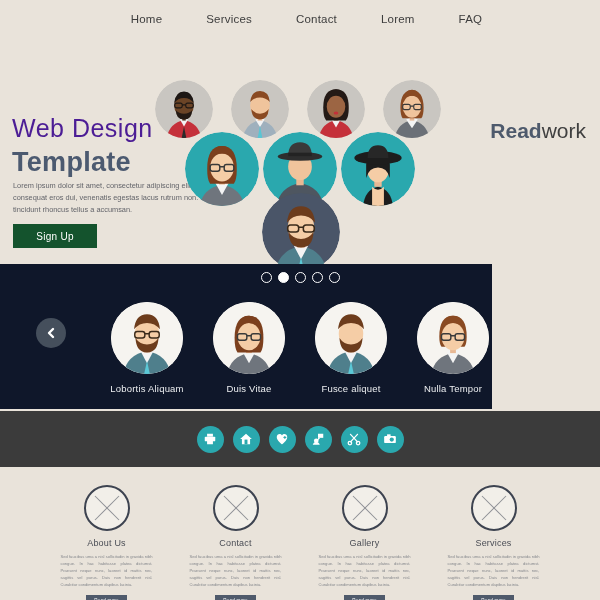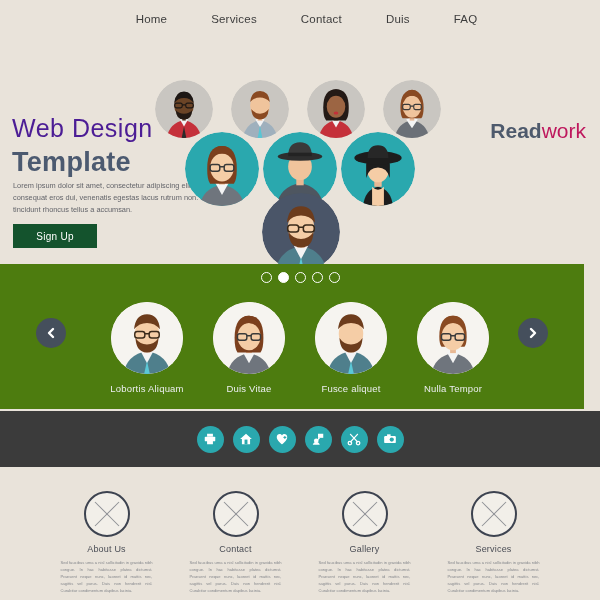--- a/index.html
+++ b/index.html
@@ -95,37 +95,37 @@
   }
   .teamwork {
     position: absolute;
     right: 14px;
     top: 88px;
     font-size: 21px;
     line-height: 1;
     white-space: nowrap;
   }
   .tw-bold { color: #4e5a6c; font-weight: bold; }
-  .tw-light { color: #be185d; font-weight: normal; margin-top: 18px; }
+  .tw-light { color: #404040; font-weight: normal; margin-top: 18px; }
 
   
   .av {
     position: absolute;
     border-radius: 50%;
     overflow: hidden;
   }
   .av svg { display: block; width: 100%; height: 100%; }
 
   
   .band {
     position: absolute;
     top: 264px; left: 0;
-    width: 584px;
+    width: 492px;
     height: 145px;
-    background: #4d7c0f;
+    background: #0f172a;
   }
   .dots {
     position: absolute;
     top: 8px;
     left: 0; width: 600px;
     display: flex;
     justify-content: center;
     gap: 6px;
   }
   .dot {
@@ -197,21 +197,21 @@
   .ibtn svg { display: block; }
 
   
   .cols {
     position: absolute;
     top: 467px; left: 0;
     width: 600px; height: 133px;
     display: flex;
     justify-content: center;
     gap: 25px;
-    padding-top: 24px;
+    padding-top: 18px;
     box-sizing: border-box;
   }
   .col {
     width: 104px;
     text-align: center;
   }
   .col-icon {
     width: 42px; height: 42px;
     border-radius: 50%;
     border: 2px solid #3d4350;
@@ -259,21 +259,21 @@
 </style>
 </head>
 <body>
 
 <div id="page">
 
   <div class="nav">
     <div class="nav-item">Home</div>
     <div class="nav-item">Services</div>
     <div class="nav-item">Contact</div>
-    <div class="nav-item">Duis</div>
+    <div class="nav-item">Lorem</div>
     <div class="nav-item">FAQ</div>
   </div>
 
   <div class="hero">
 
     <div class="hero-title-wrap">
       <div class="hero-t1">Web Design</div>
       <div class="hero-t2">Template</div>
     </div>
 

